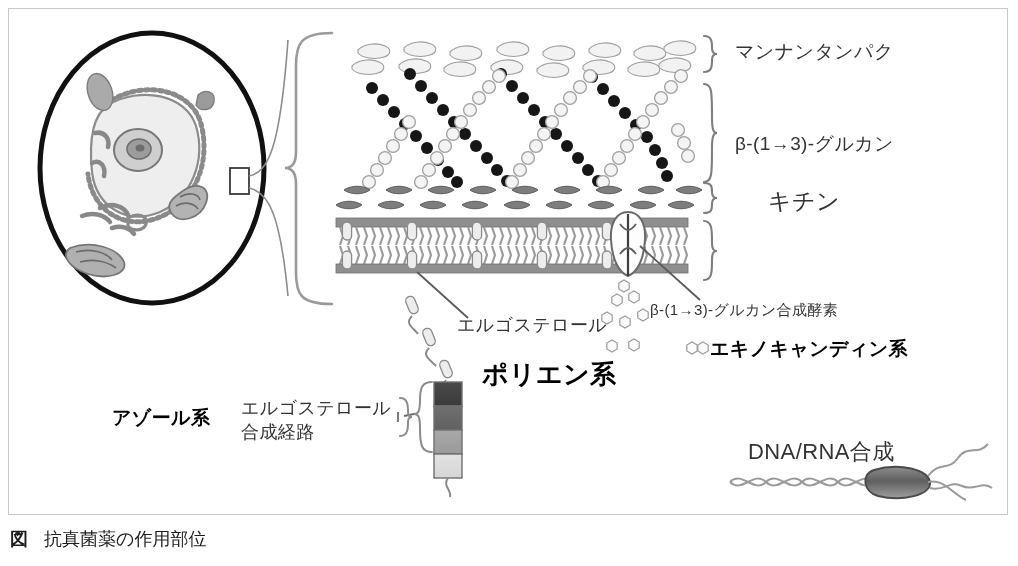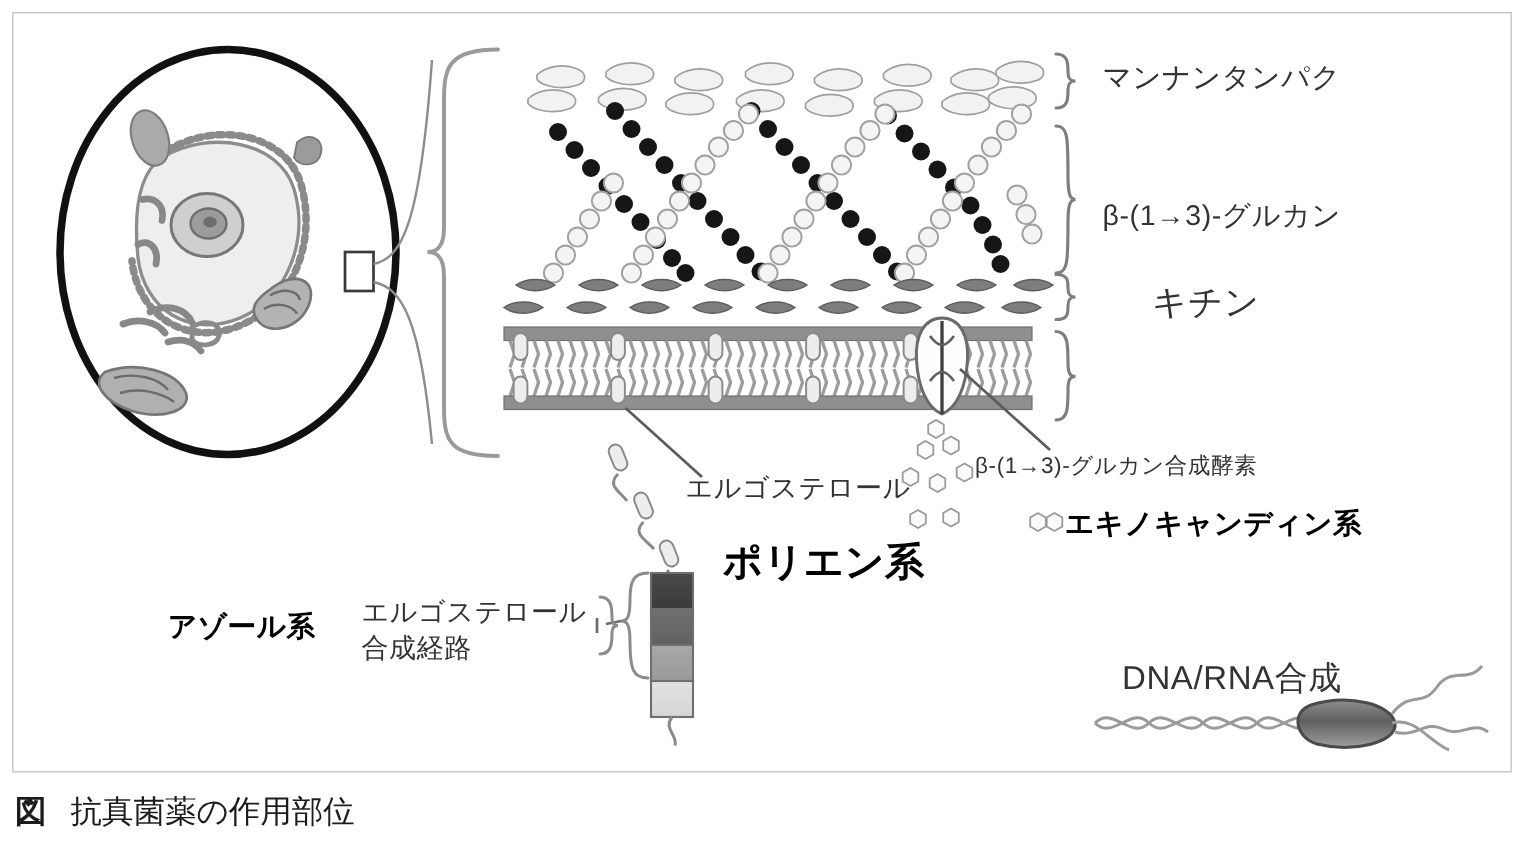--- a/index.html
+++ b/index.html
@@ -3,21 +3,21 @@
 <meta charset="utf-8">
 <style>
   html,body{margin:0;padding:0;background:#ffffff;}
   body{font-family:"Liberation Sans","DejaVu Sans",sans-serif;}
   #page{position:relative;width:1018px;height:566px;background:#fff;overflow:hidden;}
   #figure-frame{position:absolute;left:8px;top:8px;width:1000px;height:507px;border:1px solid #c8c8c8;background:#fff;box-sizing:border-box;}
   #canvas{position:absolute;left:0;top:0;width:1018px;height:566px;}
   .lbl{position:absolute;white-space:nowrap;color:#2b2b2b;font-family:"Liberation Sans","DejaVu Sans",sans-serif;letter-spacing:.4px;}
   .lbl.dark{color:#333333;}
   .lbl.blue{color:#000000;font-weight:700;}
-  #caption{position:absolute;left:10px;top:527px;white-space:nowrap;color:#1c1c1c;font-size:21px;font-family:Liberation Serif, serif;}
+  #caption{position:absolute;left:10px;top:527px;white-space:nowrap;color:#1c1c1c;font-size:18px;font-family:Liberation Serif, serif;}
   #caption .cap-mark{font-weight:700;margin-right:16px;}
 </style>
 </head>
 <body>
 
 <div id="page">
 
   <div id="figure-frame"></div>
 
   <svg id="canvas" viewBox="0 0 1018 566">

